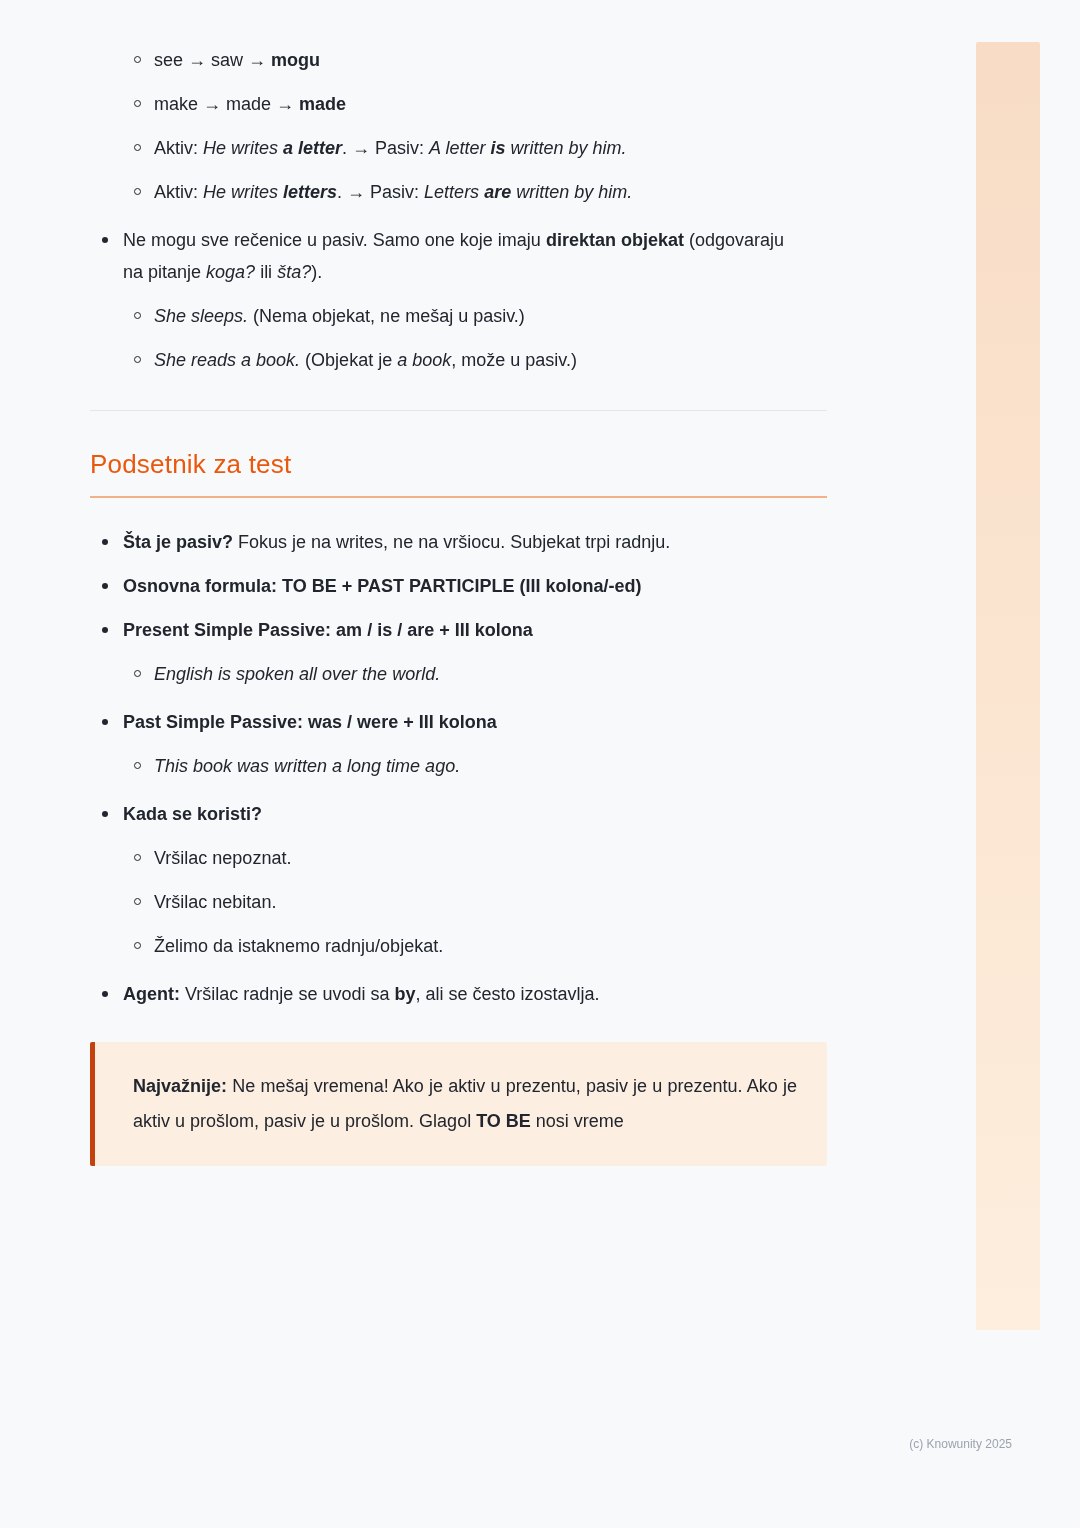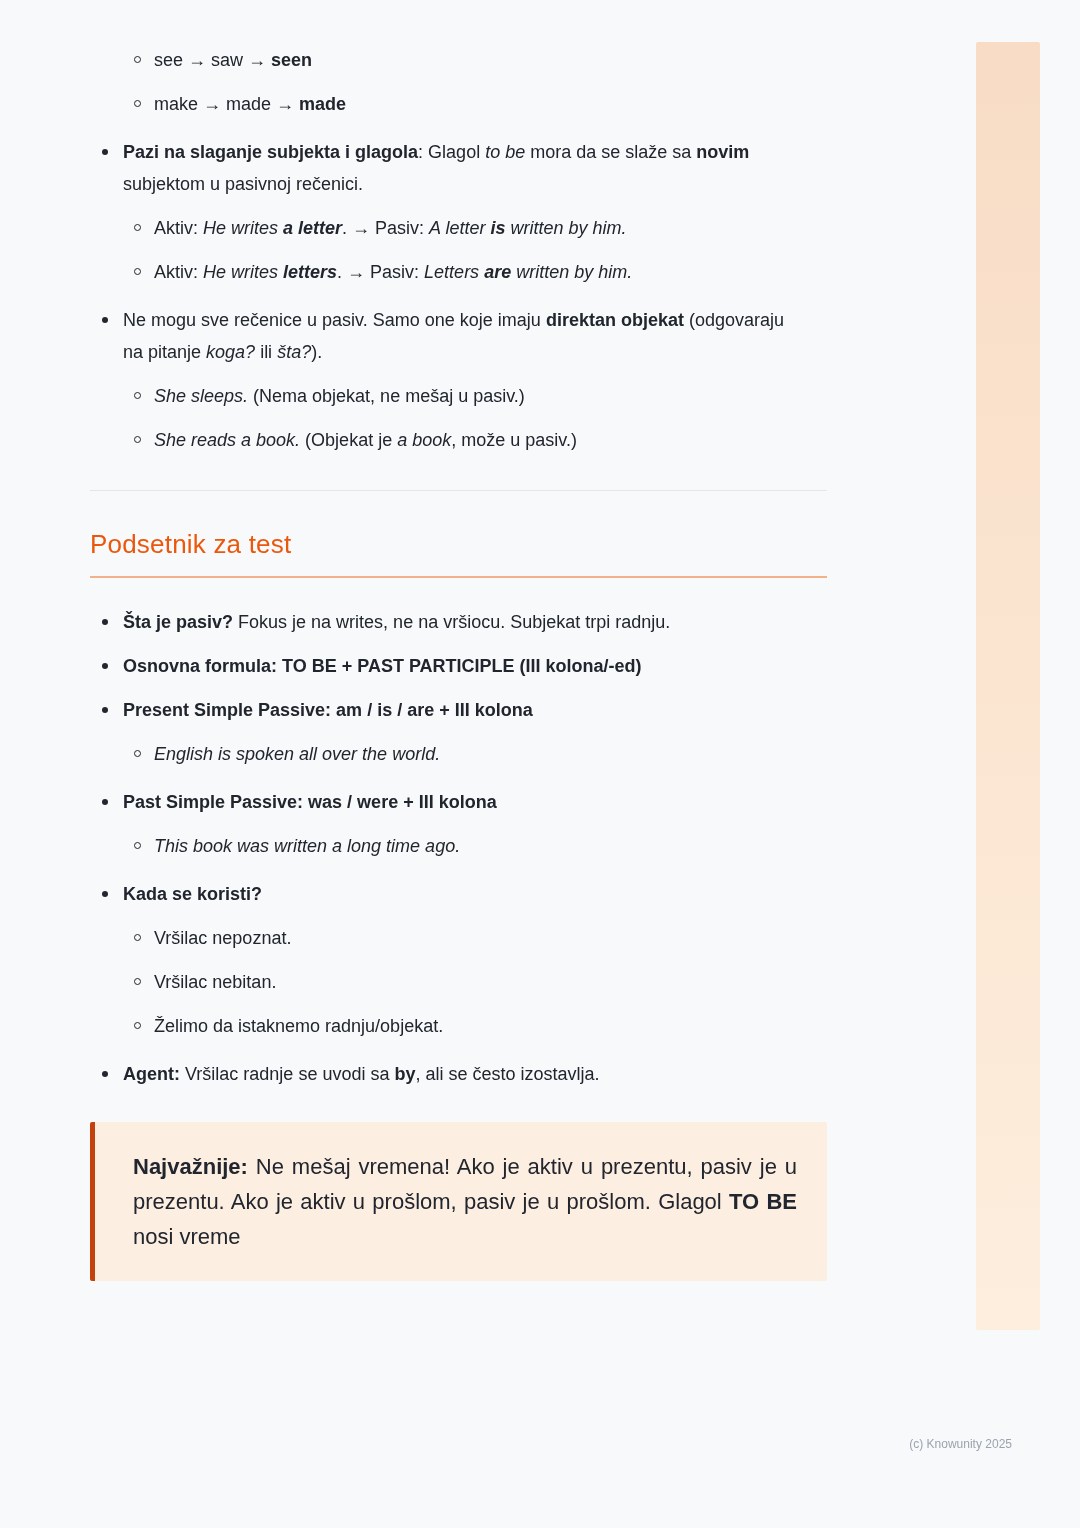--- a/index.html
+++ b/index.html
@@ -88,21 +88,21 @@
   }
   .callout{
     margin-top:32px;
     background:var(--callout-bg);
     border-left:5px solid var(--callout-border);
     border-radius:2px;
     padding:27px 30px 27px 38px;
   }
   .callout .txt{
     display:block;
-    font-size:22px;
+    font-size:18px;
     line-height:35px;
     text-align:justify;
   }
   .footer-credit{
     position:absolute;
     top:1437px;
     right:68px;
     font-size:12px;
     color:var(--muted);
   }
@@ -112,29 +112,25 @@
 
 <div class="page">
 
   <div class="side-stripe"></div>
 
   <div class="content">
 
     <div>
         <div class="li lv2">
           <span class="marker m2"></span>
-          <span class="txt"><span>see → saw → </span><span class="b">seen</span></span>
+          <span class="txt"><span>see → saw → </span><span class="b">mogu</span></span>
         </div>
         <div class="li lv2">
           <span class="marker m2"></span>
           <span class="txt"><span>make → made → </span><span class="b">made</span></span>
-        </div>
-        <div class="li lv1">
-          <span class="marker m1"></span>
-          <span class="txt"><span class="b">Pazi na slaganje subjekta i glagola</span><span>: Glagol </span><span class="i">to be</span><span> mora da se slaže sa </span><span class="b">novim</span><span> subjektom u pasivnoj rečenici.</span></span>
         </div>
         <div class="li lv2">
           <span class="marker m2"></span>
           <span class="txt"><span>Aktiv: </span><span class="i">He writes </span><span class="b i">a letter</span><span>. → Pasiv: </span><span class="i">A letter </span><span class="b i">is</span><span class="i"> written by him.</span></span>
         </div>
         <div class="li lv2">
           <span class="marker m2"></span>
           <span class="txt"><span>Aktiv: </span><span class="i">He writes </span><span class="b i">letters</span><span>. → Pasiv: </span><span class="i">Letters </span><span class="b i">are</span><span class="i"> written by him.</span></span>
         </div>
         <div class="li lv1">

